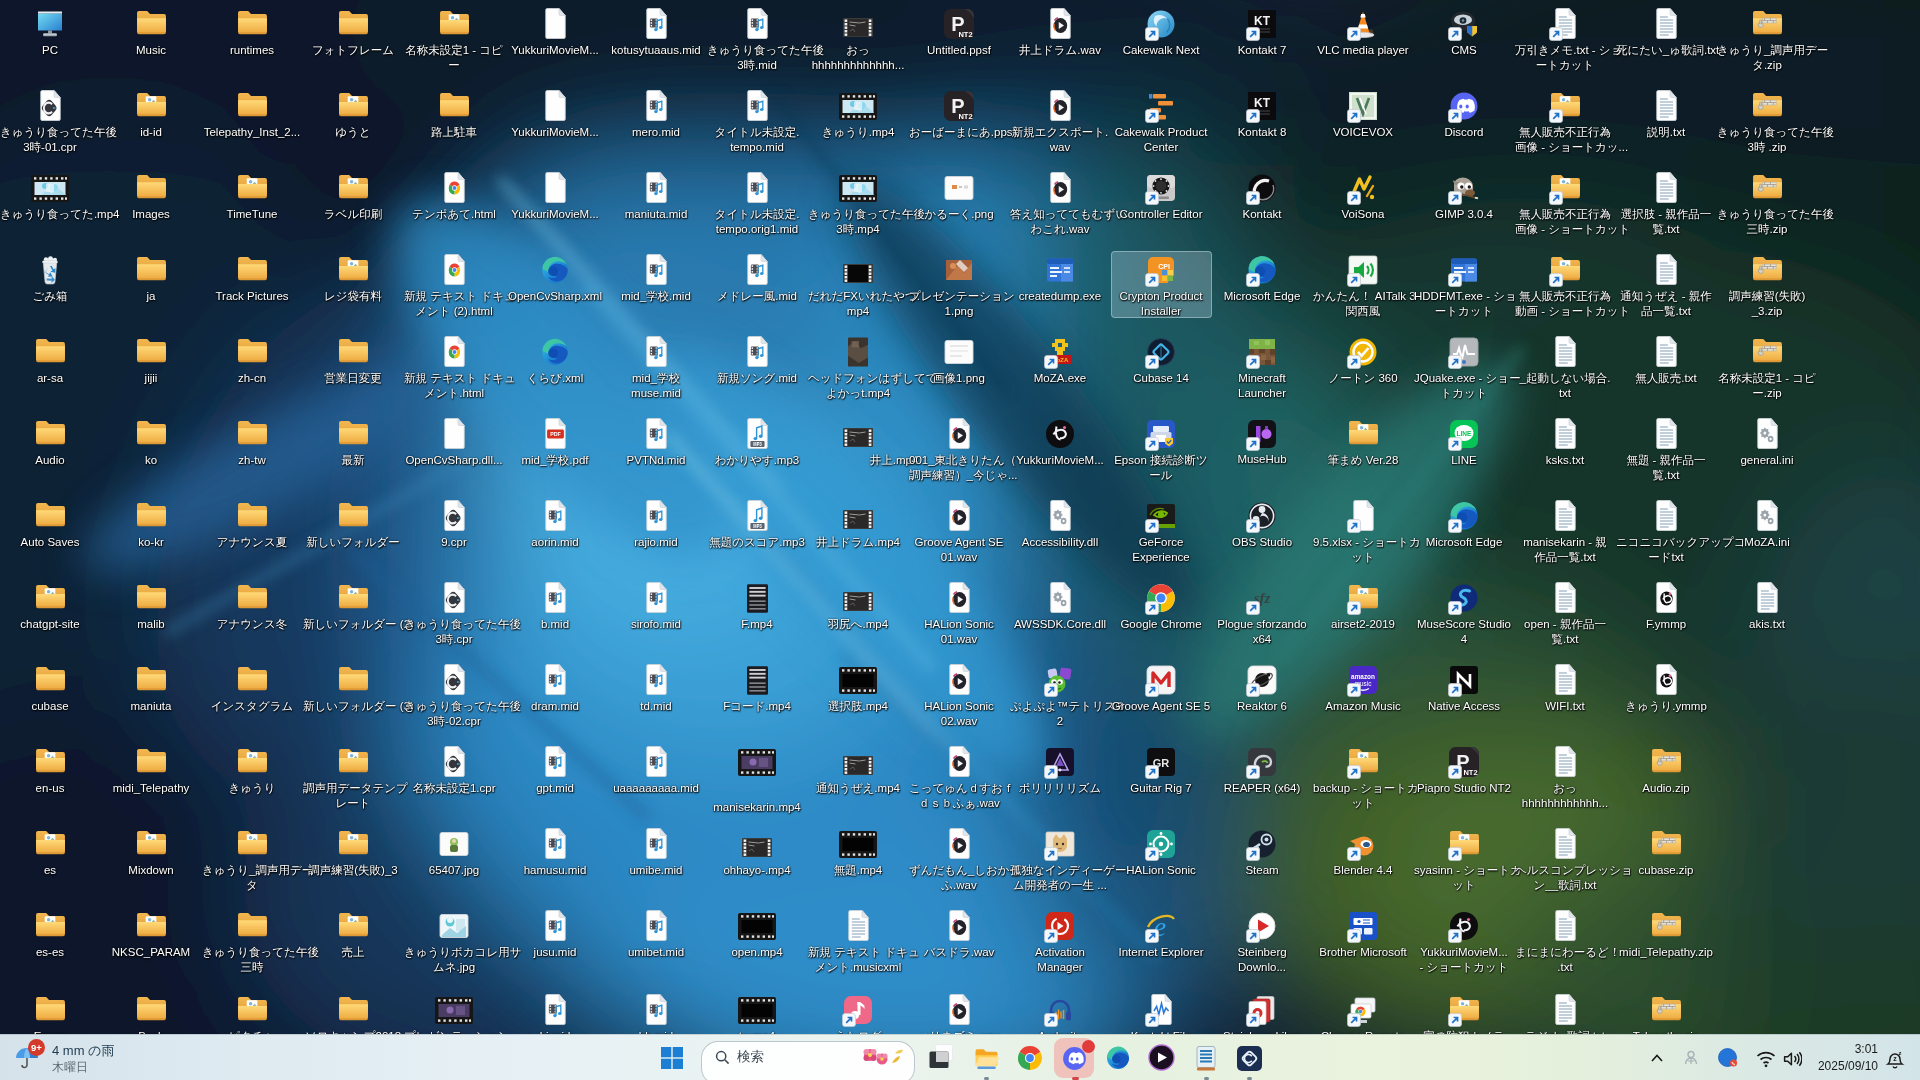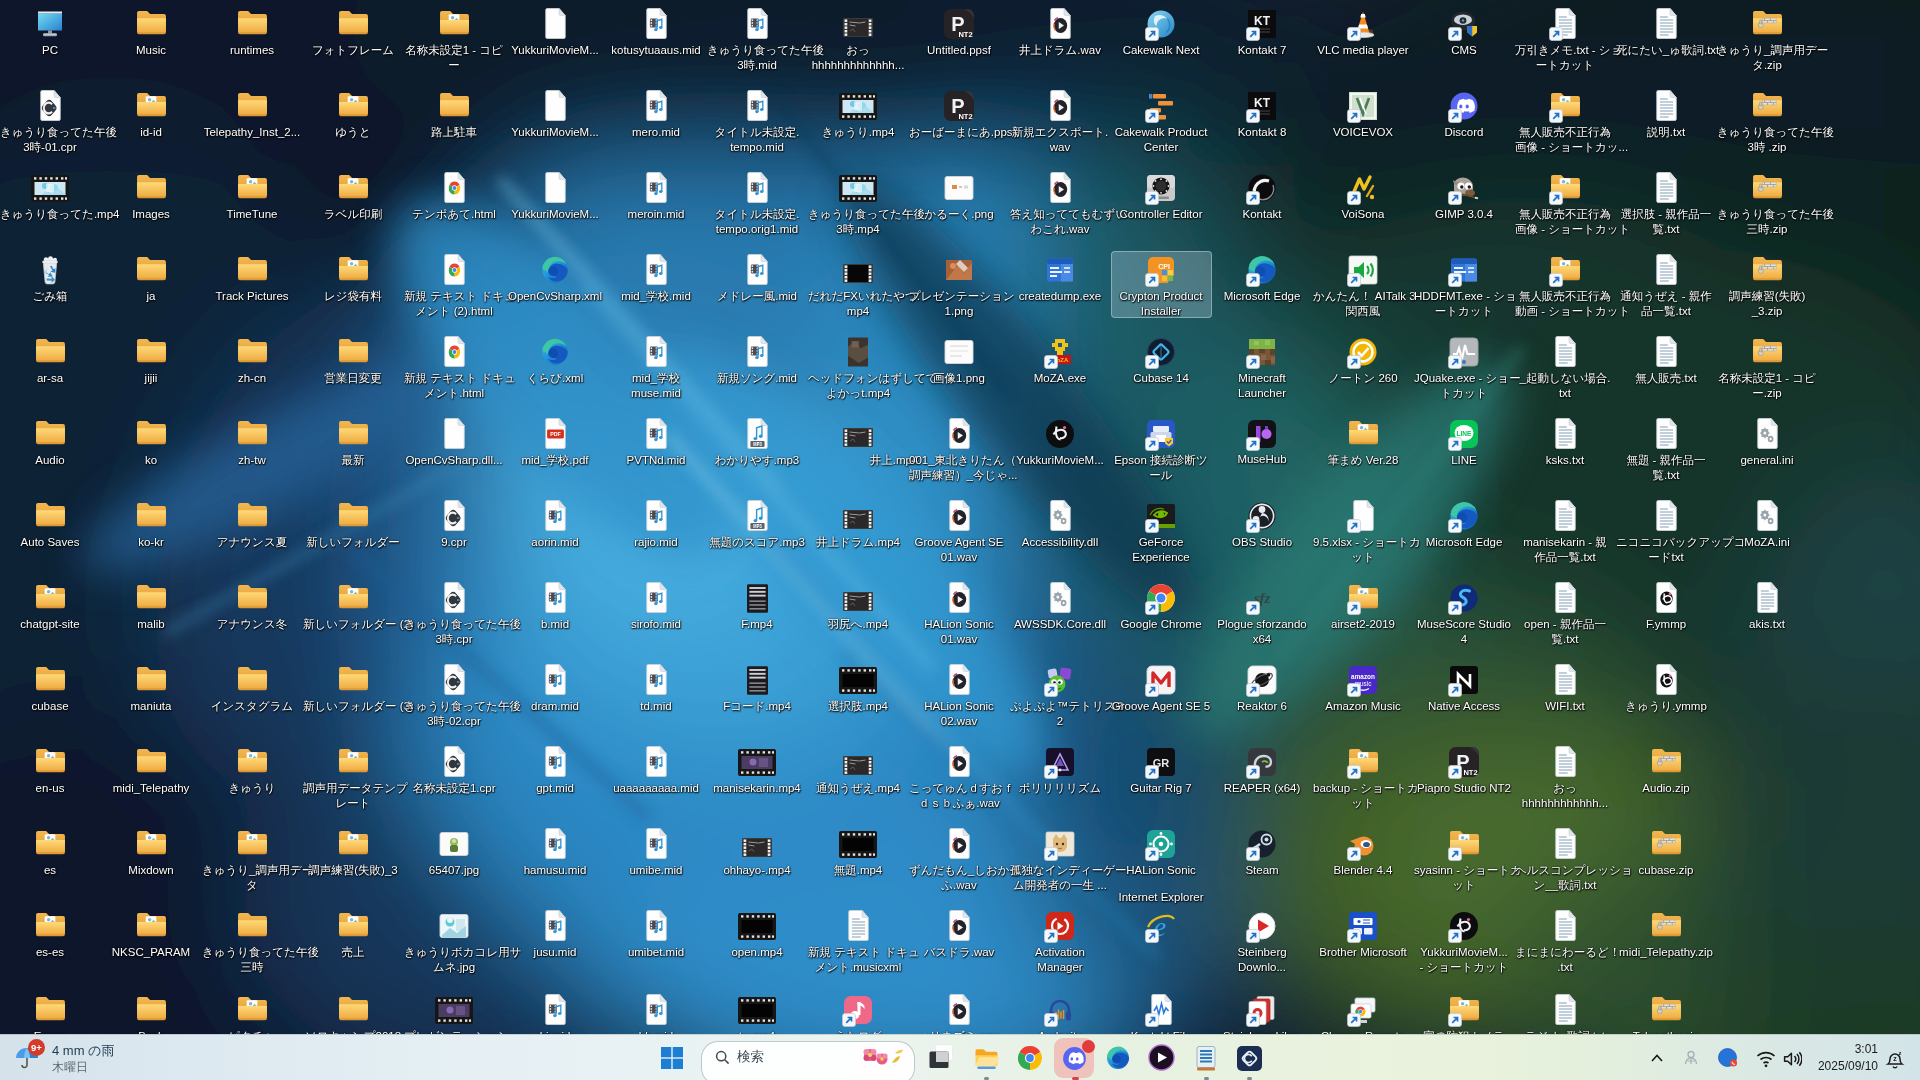--- a/index.html
+++ b/index.html
@@ -1036,21 +1036,21 @@
     <svg style="position:absolute;left:544px;top:172px" width="23" height="32" preserveAspectRatio="none" viewBox="0 0 26 32">
       <use href="#pg"></use>
     </svg>
     <div class="lb" style="left:505px;top:207px">
       <span>YukkuriMovieM...</span>
     </div>
     <svg style="position:absolute;left:645px;top:172px" width="23" height="32" preserveAspectRatio="none" viewBox="0 0 26 32">
       <use href="#pgm"></use>
     </svg>
     <div class="lb" style="left:606px;top:207px">
-      <span>meroin.mid</span>
+      <span>maniuta.mid</span>
     </div>
     <svg style="position:absolute;left:746px;top:172px" width="23" height="32" preserveAspectRatio="none" viewBox="0 0 26 32">
       <use href="#pgm"></use>
     </svg>
     <div class="lb" style="left:707px;top:207px">
       <span>タイトル未設定.</span>
       <span>tempo.orig1.mid</span>
     </div>
     <svg style="position:absolute;left:839px;top:175px" width="38" height="27">
       <use href="#fim"></use>
@@ -1356,21 +1356,21 @@
       <span>Minecraft</span>
       <span>Launcher</span>
     </div>
     <svg style="position:absolute;left:1347px;top:336px" width="32" height="32">
       <use href="#nor"></use>
     </svg>
     <svg style="position:absolute;left:1347px;top:355px" width="14" height="14">
       <use href="#bdg"></use>
     </svg>
     <div class="lb" style="left:1313px;top:371px">
-      <span>ノートン 260</span>
+      <span>ノートン 360</span>
     </div>
     <svg style="position:absolute;left:1448px;top:336px" width="32" height="32">
       <use href="#jqk"></use>
     </svg>
     <svg style="position:absolute;left:1448px;top:355px" width="14" height="14">
       <use href="#bdg"></use>
     </svg>
     <div class="lb" style="left:1414px;top:371px">
       <span>JQuake.exe - ショー</span>
       <span>トカット</span>
@@ -1924,21 +1924,21 @@
     </div>
     <svg style="position:absolute;left:645px;top:746px" width="23" height="32" preserveAspectRatio="none" viewBox="0 0 26 32">
       <use href="#pgm"></use>
     </svg>
     <div class="lb" style="left:606px;top:781px">
       <span>uaaaaaaaaa.mid</span>
     </div>
     <svg style="position:absolute;left:738px;top:749px" width="38" height="27">
       <use href="#fi2"></use>
     </svg>
-    <div class="lb" style="left:707px;top:781px">
+    <div class="lb" style="left:707px;top:800px">
       <span>manisekarin.mp4</span>
     </div>
     <svg style="position:absolute;left:843px;top:756px" width="30" height="19">
       <use href="#fgr"></use>
     </svg>
     <div class="lb" style="left:808px;top:781px">
       <span>通知うぜえ.mp4</span>
     </div>
     <svg style="position:absolute;left:948px;top:746px" width="23" height="32" preserveAspectRatio="none" viewBox="0 0 26 32">
       <use href="#pgw"></use>
@@ -2200,21 +2200,21 @@
     <div class="lb" style="left:1010px;top:945px">
       <span>Activation</span>
       <span>Manager</span>
     </div>
     <svg style="position:absolute;left:1145px;top:910px" width="32" height="32">
       <use href="#ie"></use>
     </svg>
     <svg style="position:absolute;left:1145px;top:929px" width="14" height="14">
       <use href="#bdg"></use>
     </svg>
-    <div class="lb" style="left:1111px;top:890px">
+    <div class="lb" style="left:1111px;top:945px">
       <span>Internet Explorer</span>
     </div>
     <svg style="position:absolute;left:1246px;top:910px" width="32" height="32">
       <use href="#sdl"></use>
     </svg>
     <svg style="position:absolute;left:1246px;top:929px" width="14" height="14">
       <use href="#bdg"></use>
     </svg>
     <div class="lb" style="left:1212px;top:945px">
       <span>Steinberg</span>

